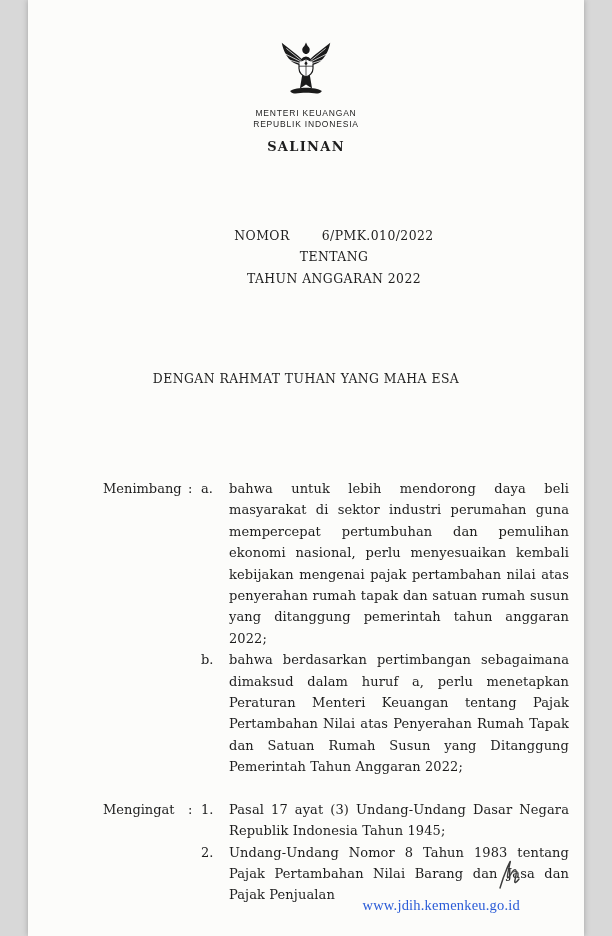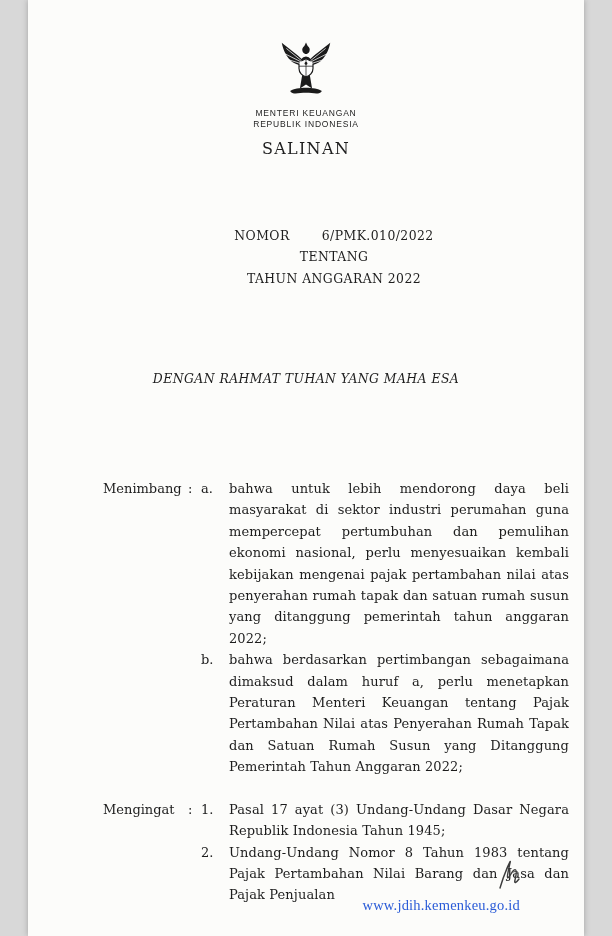--- a/index.html
+++ b/index.html
@@ -14,32 +14,32 @@
     box-shadow: 0 0 6px rgba(0,0,0,.25);
   }
 
   
   .letterhead { position: absolute; top: 36px; left: 0; width: 100%; text-align: center; }
   .emblem { display: flex; justify-content: center; margin-bottom: 6px; }
   .ministry-line {
     font-family: "Liberation Sans", sans-serif;
     font-size: 8.5px; letter-spacing: .8px; line-height: 11px; color: #232323;
   }
-  .salinan { font-size: 16px; font-weight: normal; letter-spacing: 1.3px; margin-top: 9px; }
+  .salinan { font-size: 13px; font-weight: bold; letter-spacing: 1.3px; margin-top: 9px; }
 
   
   .title-block {
     position: absolute; top: 225px; left: 36px; width: 540px;
     text-align: center; font-size: 12.4px; line-height: 21.4px; letter-spacing: .45px;
   }
   .nomor-value { margin-left: 32px; }
 
   .invocation, .authority {
     position: absolute; left: 0; width: 100%; text-align: center;
-    font-size: 12.4px; letter-spacing: .45px; font-style: italic;
+    font-size: 12.4px; letter-spacing: .45px;
   }
   .invocation { top: 371px; }
   .authority  { top: 413px; }
 
   
   .body-block {
     position: absolute; top: 478px; left: 75px; width: 466px;
     font-size: 13px; line-height: 21.4px;
   }
   .section { display: grid; grid-template-columns: 85px 13px 1fr; align-items: start; }

